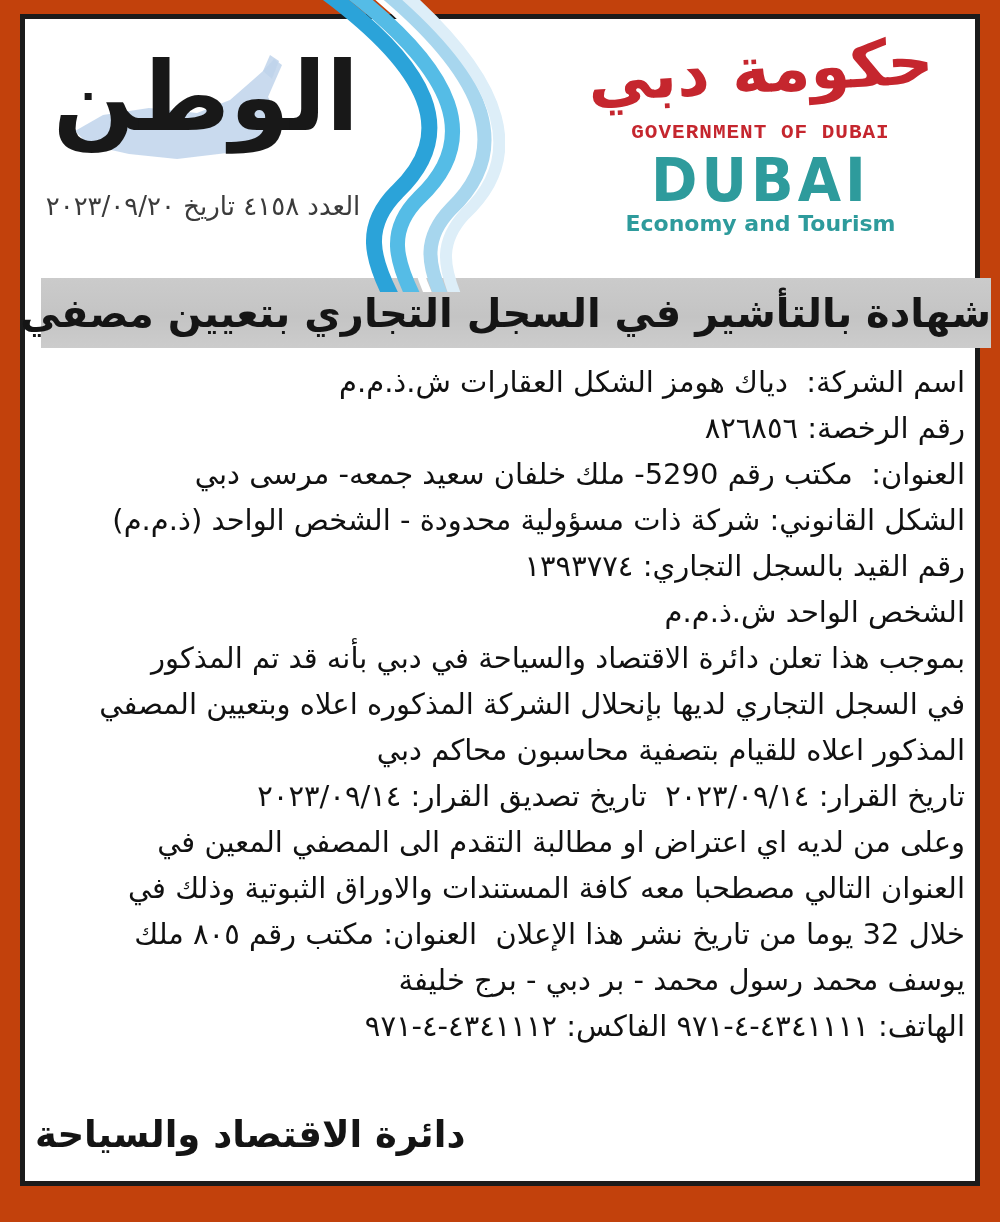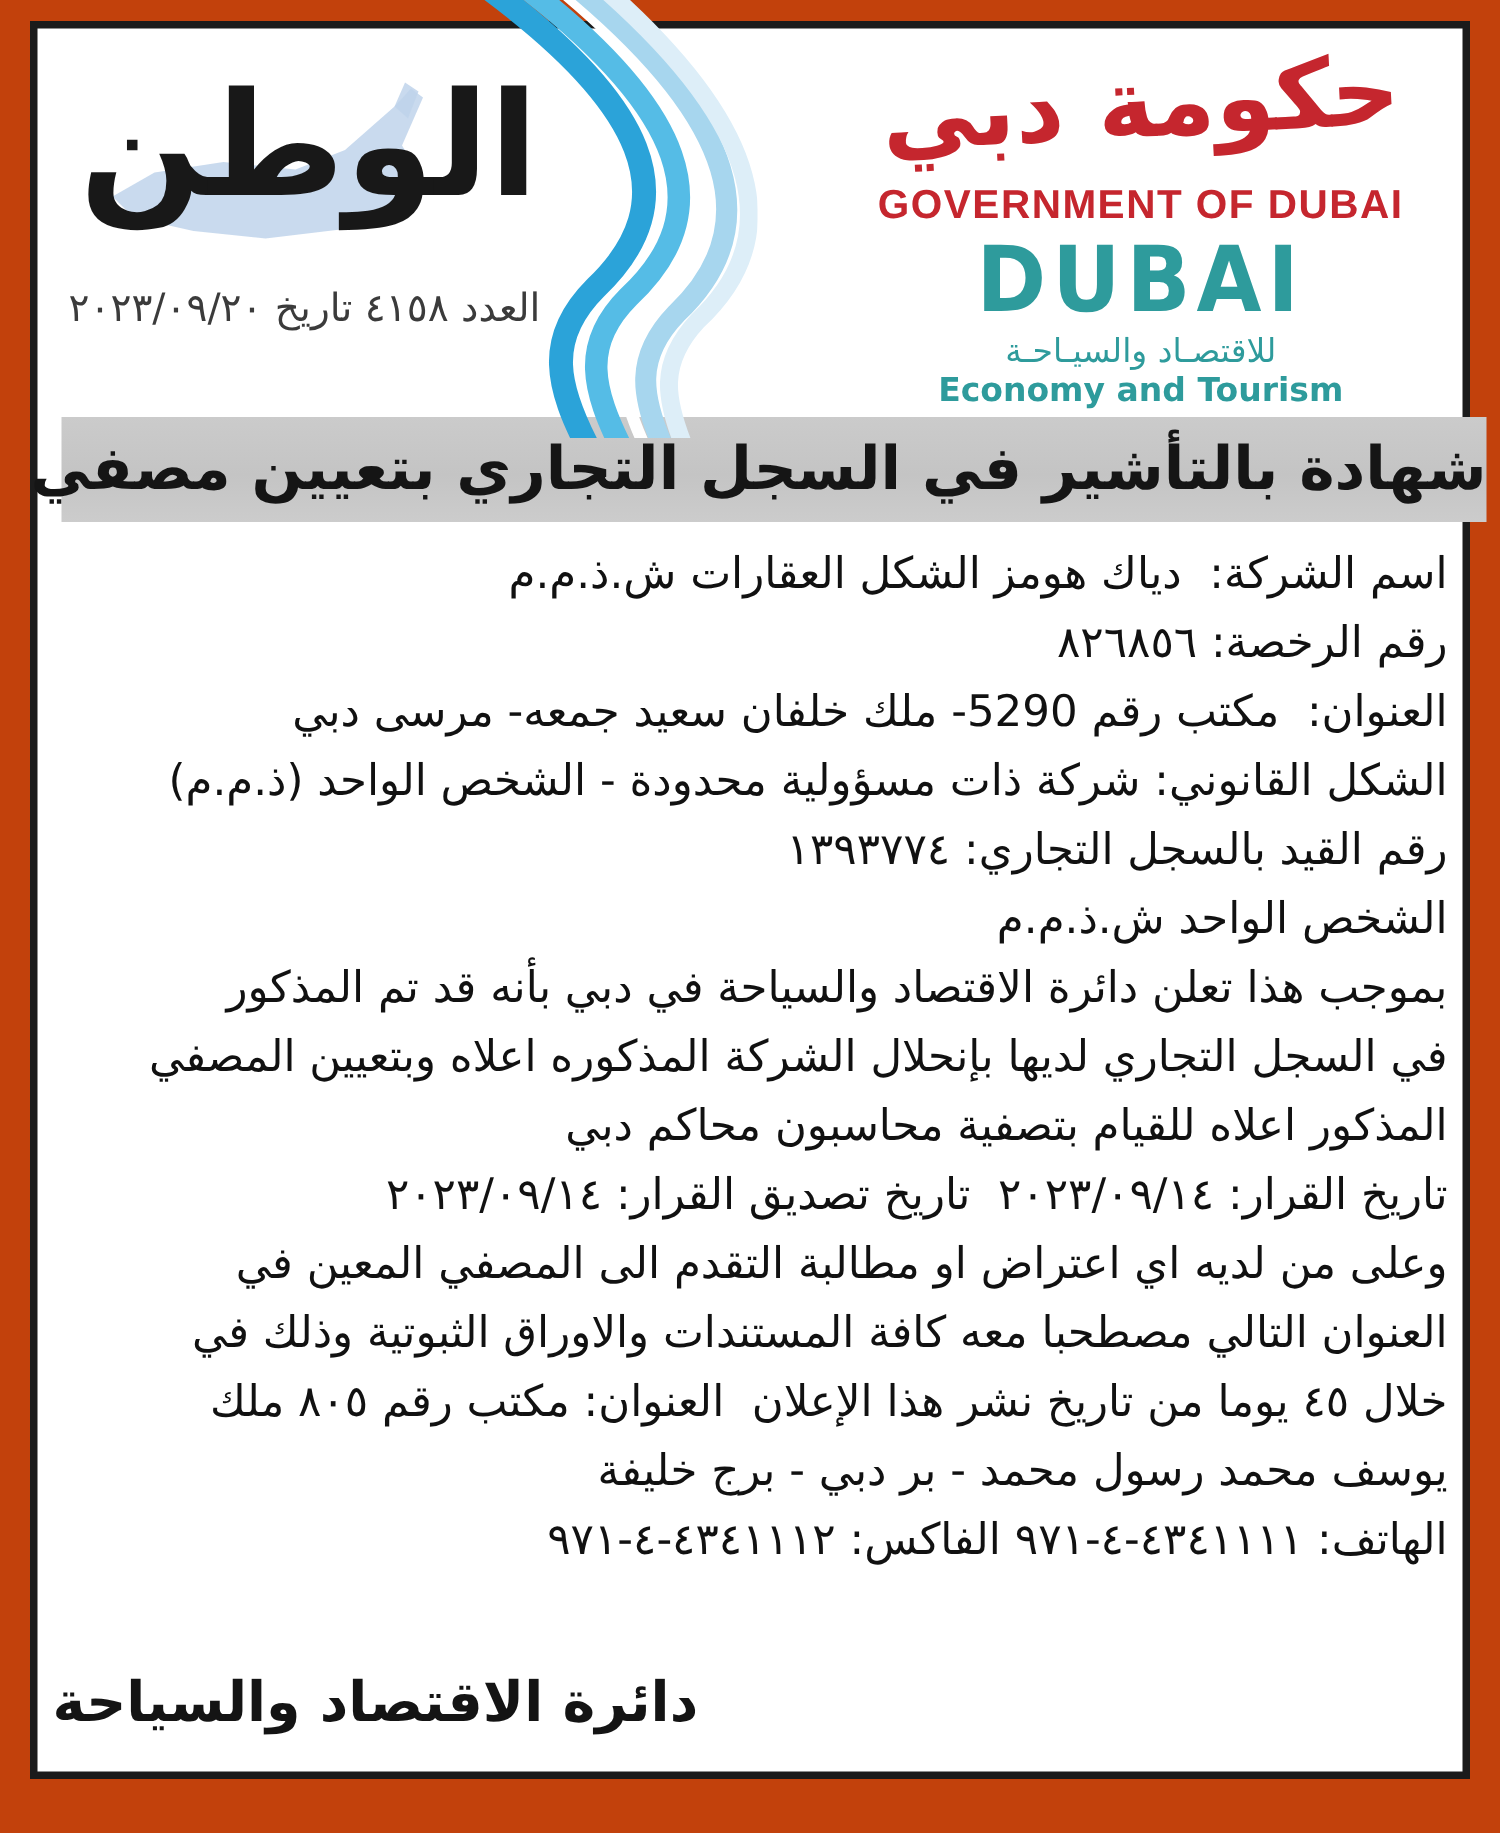--- a/index.html
+++ b/index.html
@@ -74,22 +74,22 @@
     font-size: 64px;
     font-weight: bold;
     color: #c5262e;
     line-height: 98px;
     direction: rtl;
     transform: rotate(-3deg);
     letter-spacing: 2px;
   }
   .gov-en {
     margin-top: 2px;
-    font-family: Liberation Sans, sans-serif;
-    font-size: 27px;
+    font-family: Liberation Mono, monospace;
+    font-size: 21px;
     font-weight: bold;
     color: #c5262e;
     letter-spacing: 1px;
   }
   .dubai-wordmark {
     margin-top: 6px;
     font-size: 56px;
     font-weight: 800;
     color: #2e9b9c;
     letter-spacing: 4px;
@@ -167,42 +167,41 @@
     </svg>
 
     <div class="masthead-name">الوطن</div>
 
     <div class="issue-line">العدد ٤١٥٨ تاريخ ٢٠٢٣/٠٩/٢٠</div>
 
     <div class="gov-block">
       <div class="gov-calligraphy">حكومة دبي</div>
       <div class="gov-en">GOVERNMENT OF DUBAI</div>
       <div class="dubai-wordmark">DUBAI</div>
-      <div class="dept-ar">للاقتصـاد والسيـاحـة</div>
       <div class="dept-en">Economy and Tourism</div>
     </div>
 
     <div class="title-band">
       <div class="notice-title">شهادة بالتأشير في السجل التجاري بتعيين مصفي</div>
     </div>
 
     <div class="notice-body">
       <div class="body-line">اسم الشركة:  دياك هومز الشكل العقارات ش.ذ.م.م</div>
       <div class="body-line">رقم الرخصة: ٨٢٦٨٥٦</div>
       <div class="body-line">العنوان:  مكتب رقم 5290- ملك خلفان سعيد جمعه- مرسى دبي</div>
       <div class="body-line">الشكل القانوني: شركة ذات مسؤولية محدودة - الشخص الواحد (ذ.م.م)</div>
       <div class="body-line">رقم القيد بالسجل التجاري: ١٣٩٣٧٧٤</div>
       <div class="body-line">الشخص الواحد ش.ذ.م.م</div>
       <div class="body-line">بموجب هذا تعلن دائرة الاقتصاد والسياحة في دبي بأنه قد تم المذكور</div>
       <div class="body-line">في السجل التجاري لديها بإنحلال الشركة المذكوره اعلاه وبتعيين المصفي</div>
       <div class="body-line">المذكور اعلاه للقيام بتصفية محاسبون محاكم دبي</div>
       <div class="body-line">تاريخ القرار: ٢٠٢٣/٠٩/١٤  تاريخ تصديق القرار: ٢٠٢٣/٠٩/١٤</div>
       <div class="body-line">وعلى من لديه اي اعتراض او مطالبة التقدم الى المصفي المعين في</div>
       <div class="body-line">العنوان التالي مصطحبا معه كافة المستندات والاوراق الثبوتية وذلك في</div>
-      <div class="body-line">خلال ٤٥ يوما من تاريخ نشر هذا الإعلان  العنوان: مكتب رقم ٨٠٥ ملك</div>
+      <div class="body-line">خلال 32 يوما من تاريخ نشر هذا الإعلان  العنوان: مكتب رقم ٨٠٥ ملك</div>
       <div class="body-line">يوسف محمد رسول محمد - بر دبي - برج خليفة</div>
       <div class="body-line">الهاتف: ٤٣٤١١١١-٤-٩٧١ الفاكس: ٤٣٤١١١٢-٤-٩٧١</div>
     </div>
 
     <div class="signature">دائرة الاقتصاد والسياحة</div>
 
   </div>
 
   <svg class="wave" viewBox="0 0 208 292">
     <path d="M12,-20 C140,70 160,135 100,192 C66,226 74,258 96,300" fill="none" stroke="#2ba3d9" stroke-width="16"></path>

